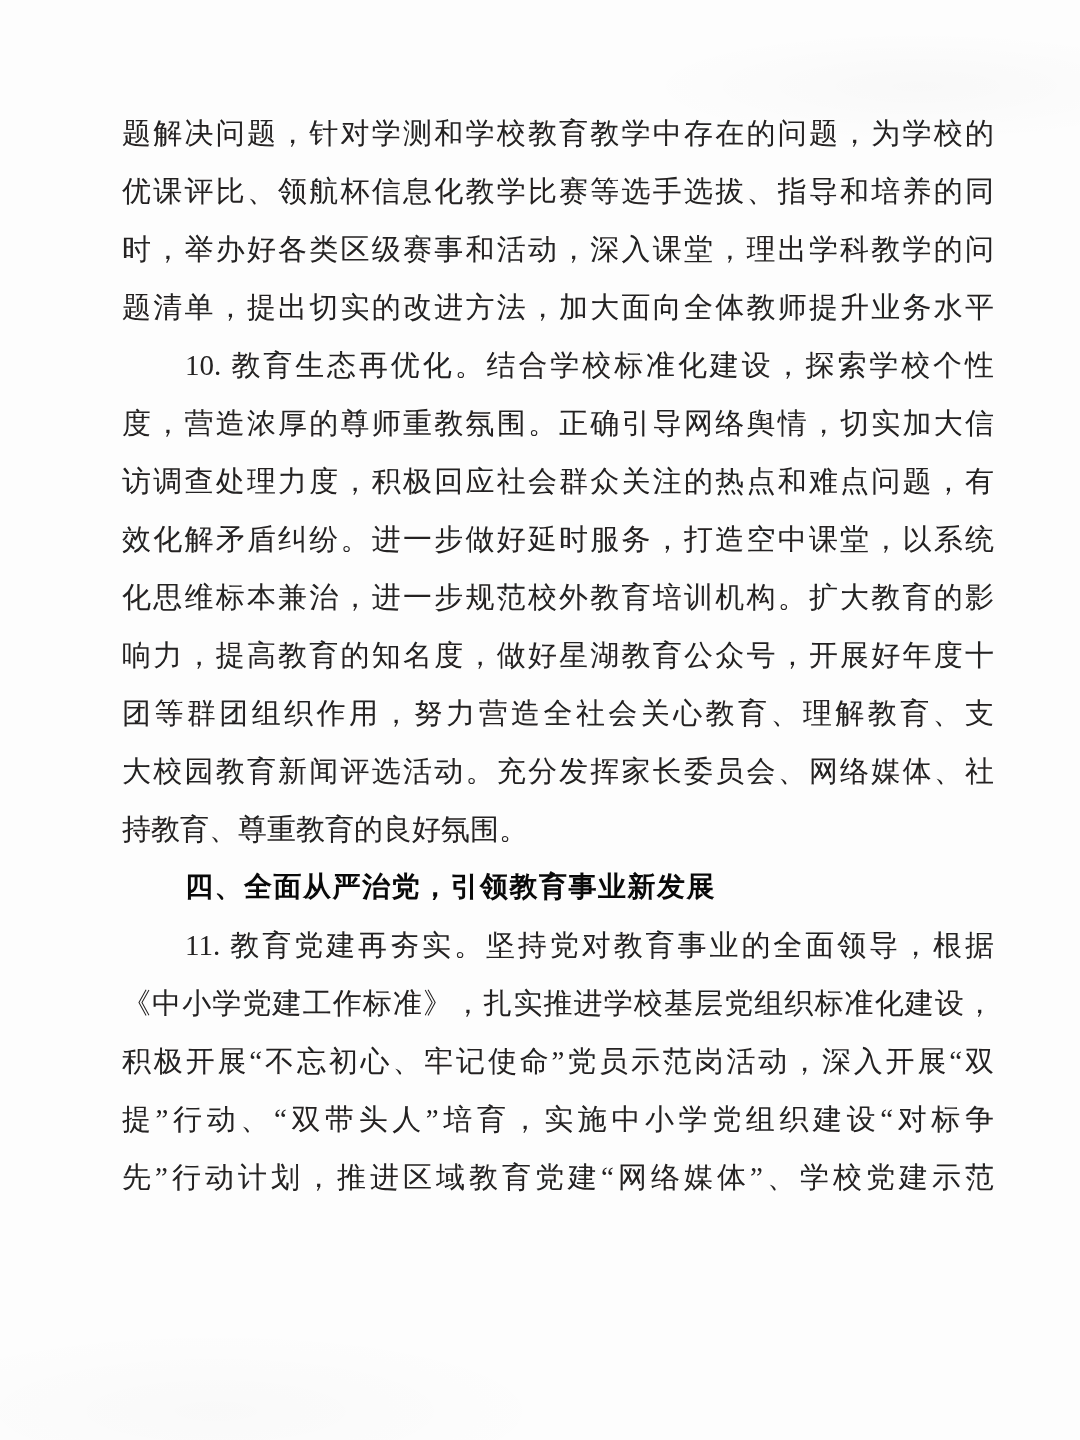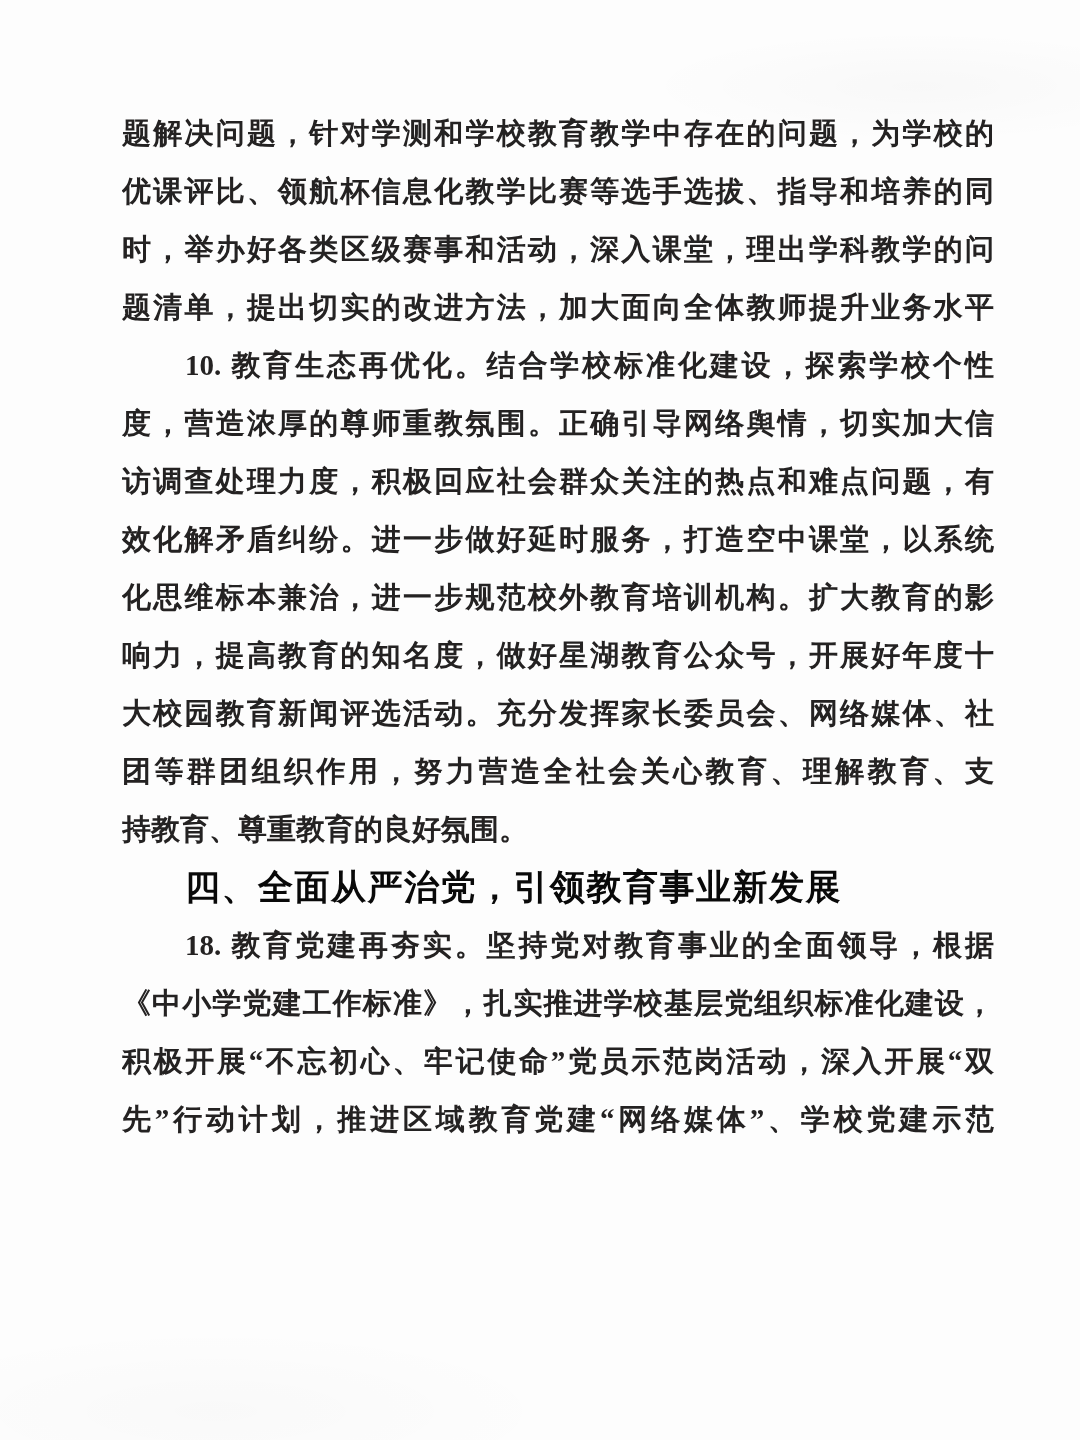--- a/index.html
+++ b/index.html
@@ -27,32 +27,31 @@
     line-height: 58px;
     color: #282626;
     filter: blur(0.35px) contrast(1.05);
   }
   .ln {
     height: 58px;
     text-align: justify;
     text-align-last: justify;
     white-space: normal;
     overflow: hidden;
-    font-weight: bold;
   }
   .ln.end {
     text-align-last: left;
   }
   .ln.ind {
     text-indent: 63px;
   }
   .ln.heading {
     font-family: "Liberation Sans", "DejaVu Sans", sans-serif;
     font-weight: 700;
-    font-size: 35px;
+    font-size: 28px;
     letter-spacing: 1.5px;
     color: #0f0f0f;
     text-align: left;
     text-align-last: left;
   }
 </style>
 </head>
 <body>
 
 <div class="page">
@@ -60,22 +59,23 @@
     <div class="ln">题解决问题，针对学测和学校教育教学中存在的问题，为学校的</div>
     <div class="ln">优课评比、领航杯信息化教学比赛等选手选拔、指导和培养的同</div>
     <div class="ln">时，举办好各类区级赛事和活动，深入课堂，理出学科教学的问</div>
     <div class="ln">题清单，提出切实的改进方法，加大面向全体教师提升业务水平</div>
     <div class="ln ind">10. 教育生态再优化。结合学校标准化建设，探索学校个性</div>
     <div class="ln">度，营造浓厚的尊师重教氛围。正确引导网络舆情，切实加大信</div>
     <div class="ln">访调查处理力度，积极回应社会群众关注的热点和难点问题，有</div>
     <div class="ln">效化解矛盾纠纷。进一步做好延时服务，打造空中课堂，以系统</div>
     <div class="ln">化思维标本兼治，进一步规范校外教育培训机构。扩大教育的影</div>
     <div class="ln">响力，提高教育的知名度，做好星湖教育公众号，开展好年度十</div>
+    <div class="ln">团等群团组织作用，努力营造全社会关心教育、理解教育、支</div>
     <div class="ln">大校园教育新闻评选活动。充分发挥家长委员会、网络媒体、社</div>
-    <div class="ln">团等群团组织作用，努力营造全社会关心教育、理解教育、支</div>
     <div class="ln end">持教育、尊重教育的良好氛围。</div>
     <div class="ln heading ind">四、全面从严治党，引领教育事业新发展</div>
-    <div class="ln ind">18. 教育党建再夯实。坚持党对教育事业的全面领导，根据</div>
+    <div class="ln ind">11. 教育党建再夯实。坚持党对教育事业的全面领导，根据</div>
     <div class="ln">《中小学党建工作标准》，扎实推进学校基层党组织标准化建设，</div>
     <div class="ln">积极开展“不忘初心、牢记使命”党员示范岗活动，深入开展“双</div>
+    <div class="ln">提”行动、“双带头人”培育，实施中小学党组织建设“对标争</div>
     <div class="ln">先”行动计划，推进区域教育党建“网络媒体”、学校党建示范</div>
   </div>
 </div>
 
 </body></html>

